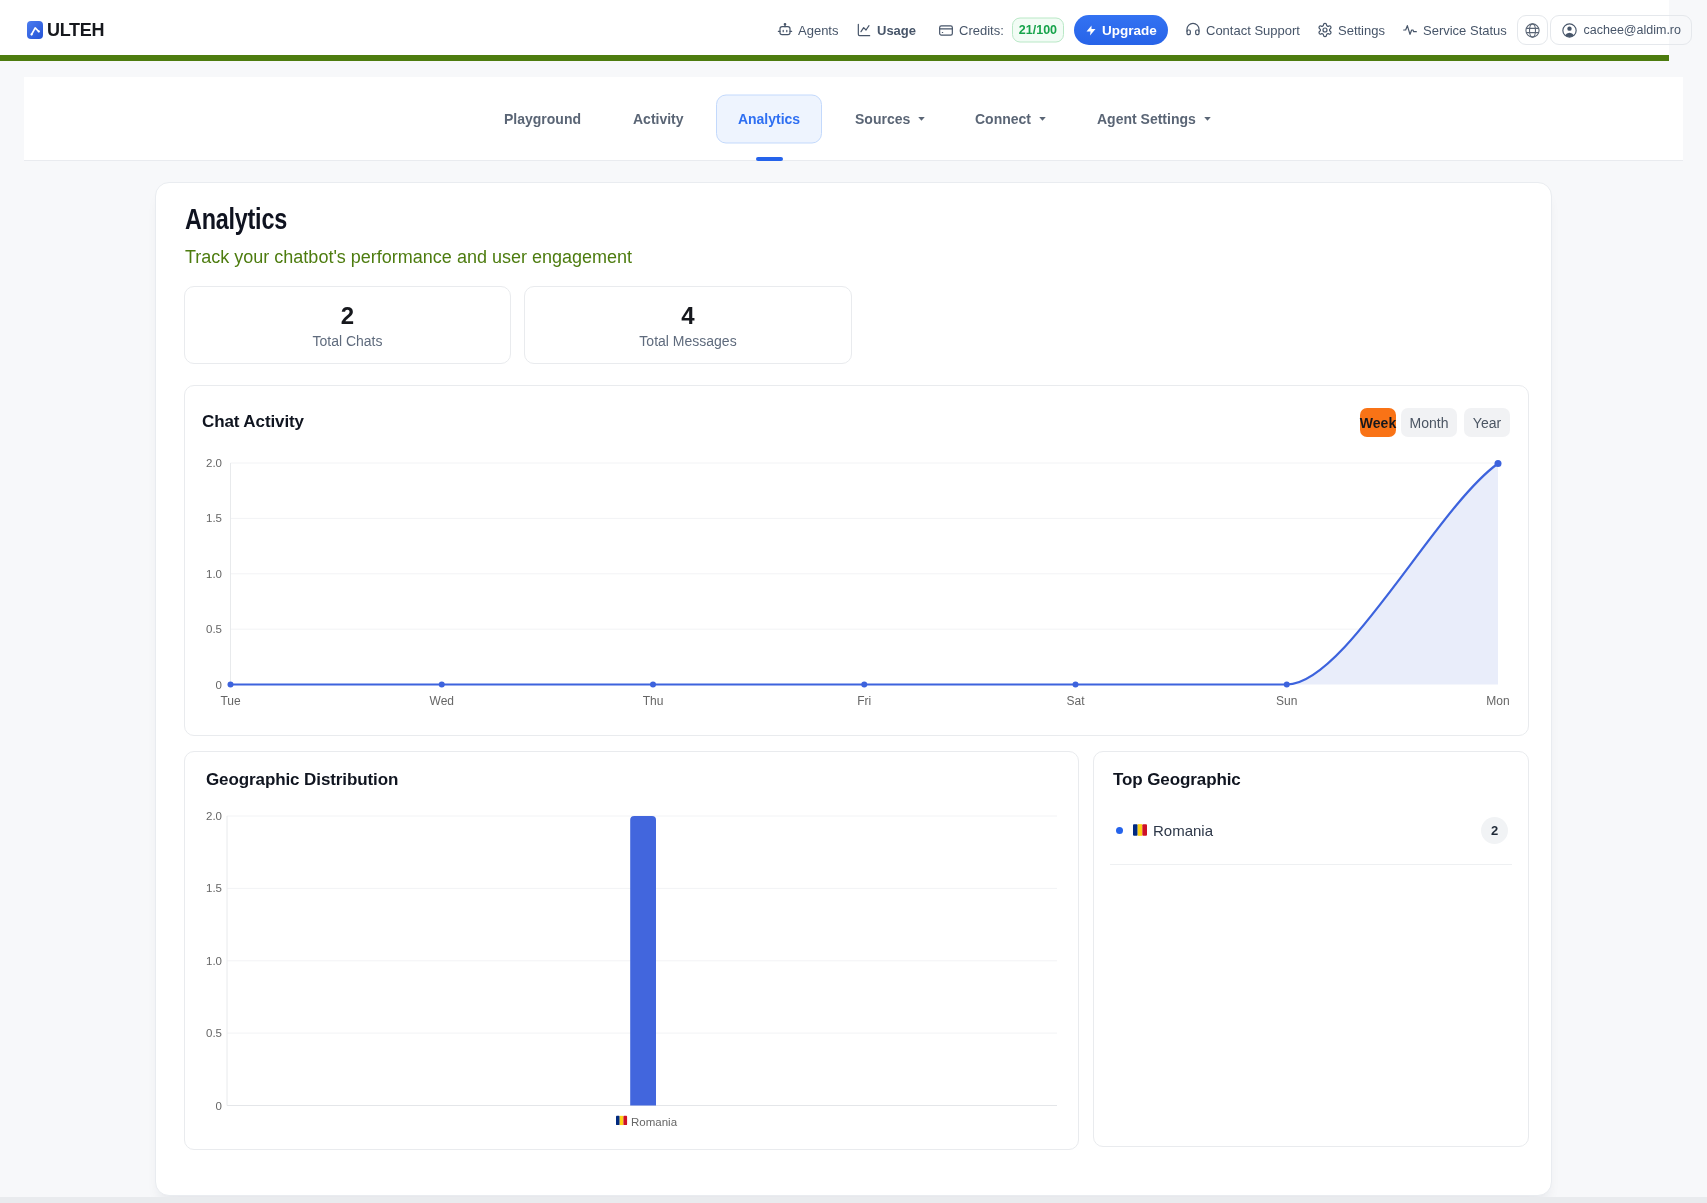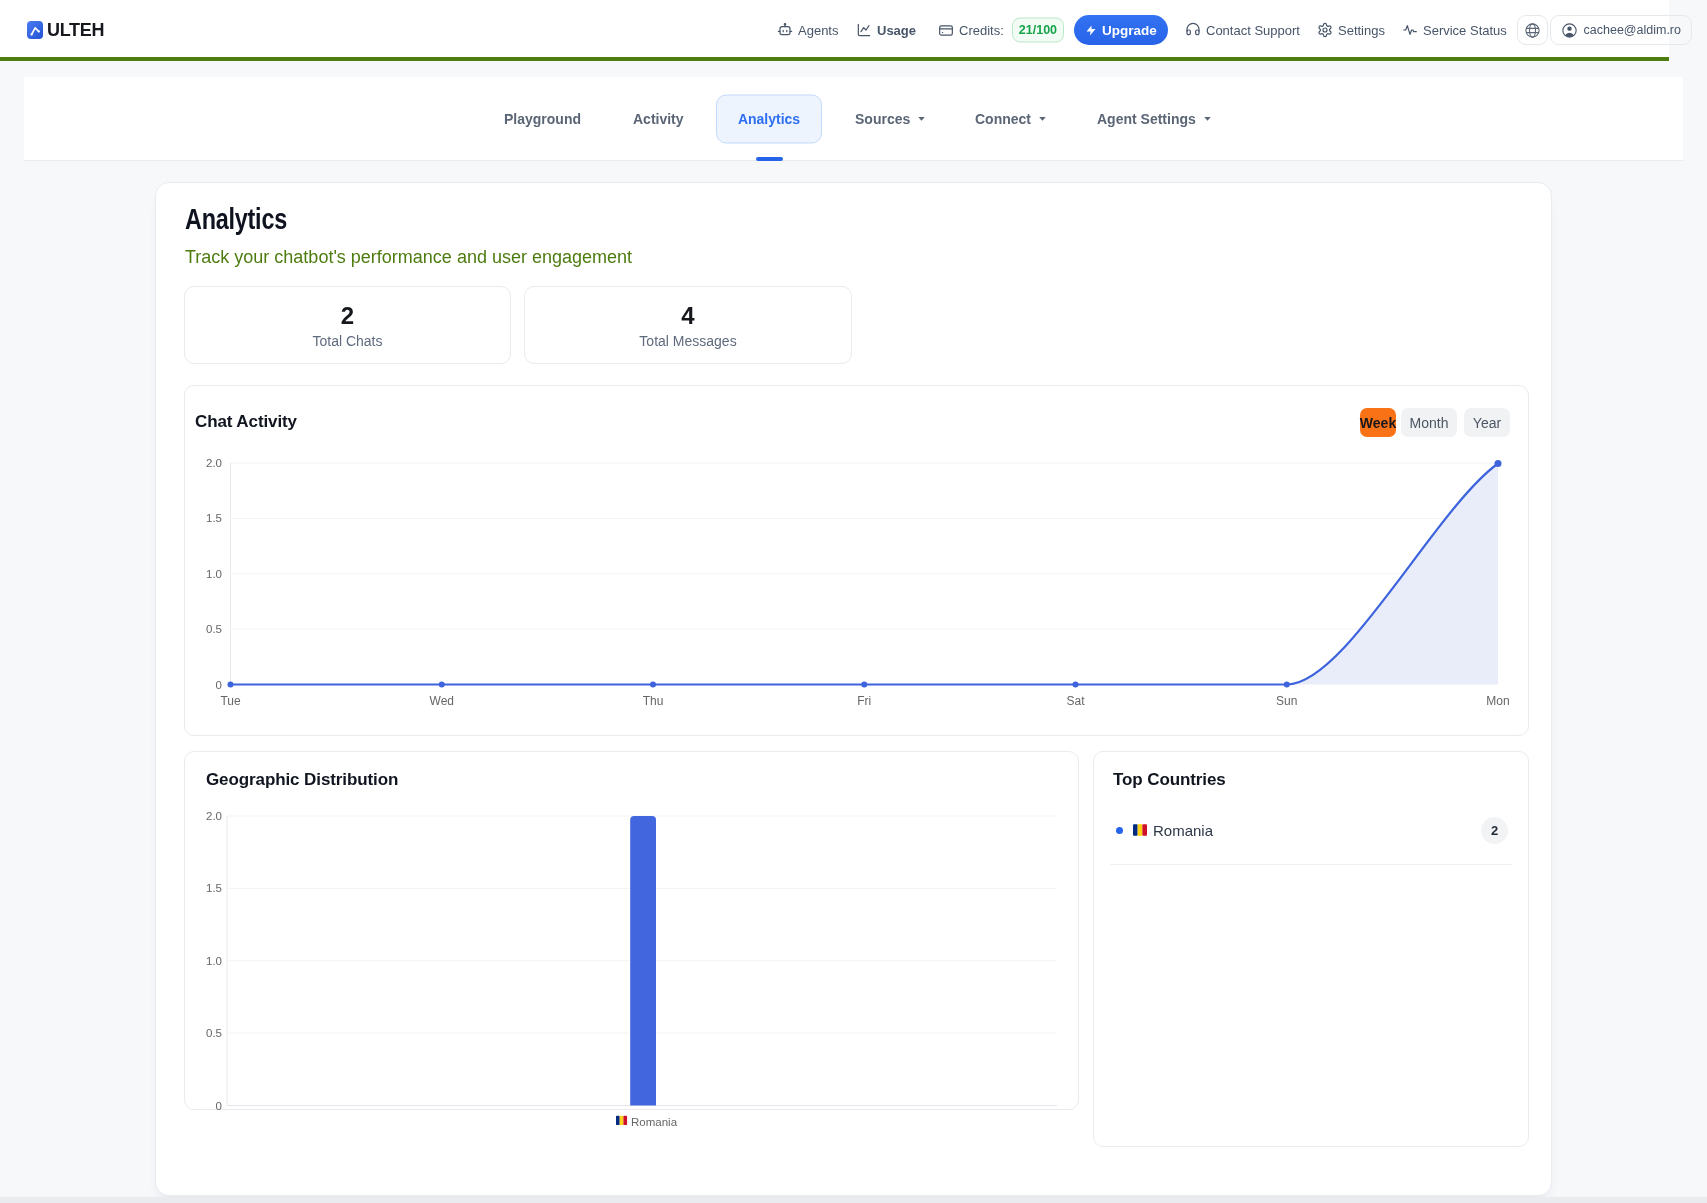--- a/index.html
+++ b/index.html
@@ -1,21 +1,21 @@
 <!DOCTYPE html>
 <html><head>
 <meta charset="utf-8">
 <style>
 * { margin:0; padding:0; box-sizing:border-box; }
 html,body { width:1707px; height:1203px; }
 body { background:#f7f8fa; font-family:"Liberation Sans",sans-serif; position:relative; overflow:hidden; }
 .ico { display:inline-block; vertical-align:middle; }
 
 
-#header { position:absolute; top:0; left:0; width:1669px; height:61px; background:#fff; border-bottom:4px solid #4d7c0f; }
+#header { position:absolute; top:0; left:0; width:1669px; height:61px; background:#fff; border-bottom:6px solid #4d7c0f; }
 #logo { position:absolute; left:27px; top:0; height:60px; display:flex; align-items:center; }
 #logobox { width:16px; height:18px; border-radius:4px; background:linear-gradient(135deg,#4b7cf0,#2453d6); display:flex; align-items:center; justify-content:center; }
 #logotext { font-size:18px; font-weight:700; color:#16181d; letter-spacing:-0.3px; margin-left:4px; }
 #hright { position:absolute; left:0; top:0; width:1707px; height:60px; }
 #hright > * { position:absolute; top:50%; transform:translateY(-50%); }
 .hitem { display:flex; align-items:center; gap:5px; font-size:13px; color:#475569; font-weight:500; white-space:nowrap; }
 .pillgreen { margin-left:3px; border:1px solid #b9e8c6; background:#f2fcf5; color:#16a34a; font-weight:600; font-size:12.5px; border-radius:8px; padding:3px 6px; line-height:17px; }
 #upbtn { display:flex; align-items:center; gap:5px; background:linear-gradient(180deg,#3372f2,#2763e8); color:#fff; font-size:13.5px; font-weight:600; border-radius:15px; height:30px; padding:0 11px; }
 .sqbtn { width:31px; height:30px; border:1px solid #e5e8ec; border-radius:9px; display:flex; align-items:center; justify-content:center; }
 #acct { display:flex; align-items:center; gap:6px; border:1px solid #e5e8ec; border-radius:9px; height:30px; padding:0 10px; font-size:12.5px; color:#475569; font-weight:500; }
@@ -131,21 +131,21 @@
   <div class="statcard" style="left:28px; width:327px;">
     <div class="statnum">2</div>
       <div class="statlab">Total Chats</div>
   </div>
   <div class="statcard" style="left:368px; width:328px;">
     <div class="statnum">4</div>
       <div class="statlab">Total Messages</div>
   </div>
 
   <div class="card" id="chatcard" style="left:28px; top:202px; width:1345px; height:351px;">
-    <div class="ctitle" style="left:10px; top:26px;text-align:center;">Chat Activity</div>
+    <div class="ctitle" style="left:17px; top:26px;text-align:center;">Chat Activity</div>
     <div class="tbtn" style="left:1175px; width:36px; font-weight:700; color:#16181d; background:#f97316;">Week</div>
     <div class="tbtn" style="left:1216px; width:56px; color:#4b5563;">Month</div>
     <div class="tbtn" style="left:1279px; width:46px; color:#4b5563;">Year</div>
     <svg width="1345" height="351" style="position:absolute;left:0;top:0;" font-family="&quot;Liberation Sans&quot;,sans-serif">
       <line x1="45.5" y1="77" x2="1313" y2="77" stroke="#f2f3f5"></line>
       <line x1="45.5" y1="132.4" x2="1313" y2="132.4" stroke="#f2f3f5"></line>
       <line x1="45.5" y1="187.8" x2="1313" y2="187.8" stroke="#f2f3f5"></line>
       <line x1="45.5" y1="243.2" x2="1313" y2="243.2" stroke="#f2f3f5"></line>
       <line x1="45.5" y1="77" x2="45.5" y2="298.5" stroke="#e8eaec"></line>
       <path d="M45.5 298.5 H1101.75 C1160 298.5 1250 123 1313 77.5 L1313 298.5 Z" fill="#e9edfa"></path>
@@ -169,21 +169,21 @@
           <text x="256.75" y="319">Wed</text>
           <text x="468" y="319">Thu</text>
           <text x="679.25" y="319">Fri</text>
           <text x="890.5" y="319">Sat</text>
           <text x="1101.75" y="319">Sun</text>
           <text x="1313" y="319">Mon</text>
       </g>
     </svg>
   </div>
 
-  <div class="card" id="geocard" style="left:28px; top:568px; width:895px; height:359px;">
+  <div class="card" id="geocard" style="left:28px; top:568px; width:895px; height:399px;">
     <div class="ctitle" style="left:21px; top:18px;">Geographic Distribution</div>
     <svg width="895" height="396" style="position:absolute;left:0;top:0;" font-family="&quot;Liberation Sans&quot;,sans-serif">
       <line x1="42" y1="64" x2="872" y2="64" stroke="#f2f3f5"></line>
       <line x1="42" y1="136.4" x2="872" y2="136.4" stroke="#f2f3f5"></line>
       <line x1="42" y1="208.8" x2="872" y2="208.8" stroke="#f2f3f5"></line>
       <line x1="42" y1="281.1" x2="872" y2="281.1" stroke="#f2f3f5"></line>
       <line x1="42" y1="353.5" x2="872" y2="353.5" stroke="#e4e6e9"></line>
       <line x1="42" y1="64" x2="42" y2="353.5" stroke="#e8eaec"></line>
       <path d="M445.2 353.5 V68 Q445.2 64 449.2 64 H467 Q471 64 471 68 V353.5 Z" fill="#4266dd"></path>
       <g font-size="11.5" fill="#666" text-anchor="end">
@@ -198,21 +198,21 @@
             <rect x="0" y="1" width="4.4" height="11" fill="#012a80" rx="1"></rect>
             <rect x="4.4" y="1" width="4.4" height="11" fill="#fcd116"></rect>
             <rect x="8.8" y="1" width="4.4" height="11" fill="#ce1126" rx="1"></rect>
           </g>
         <text x="15" y="10.5" font-size="11.5" fill="#666">Romania</text>
       </g>
     </svg>
   </div>
 
   <div class="card" id="tccard" style="left:937px; top:568px; width:436px; height:396px;">
-    <div class="ctitle" style="left:19px; top:18px;">Top Countries</div>
+    <div class="ctitle" style="left:19px; top:18px;">Top Geographic</div>
     <div id="tcrow">
       <span style="width:7px;height:7px;border-radius:50%;background:#2563eb;margin-left:6px;"></span>
       <span style="margin-left:10px;display:inline-flex;">
           <svg width="14" height="14" viewBox="0 0 13.2 13">
             <rect x="0" y="1" width="4.4" height="11" fill="#012a80" rx="1"></rect>
             <rect x="4.4" y="1" width="4.4" height="11" fill="#fcd116"></rect>
             <rect x="8.8" y="1" width="4.4" height="11" fill="#ce1126" rx="1"></rect>
           </svg>
         </span>
       <span style="margin-left:6px; font-size:15px; color:#2d3748;">Romania</span>

